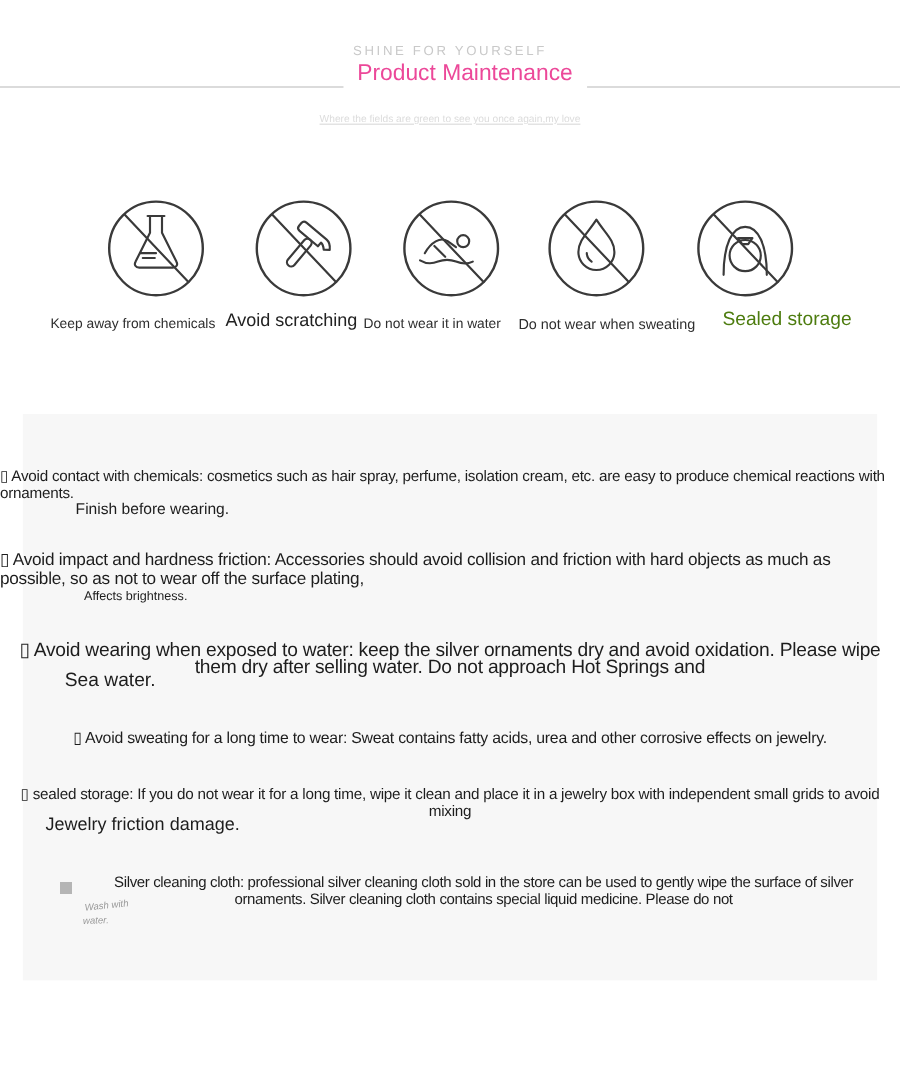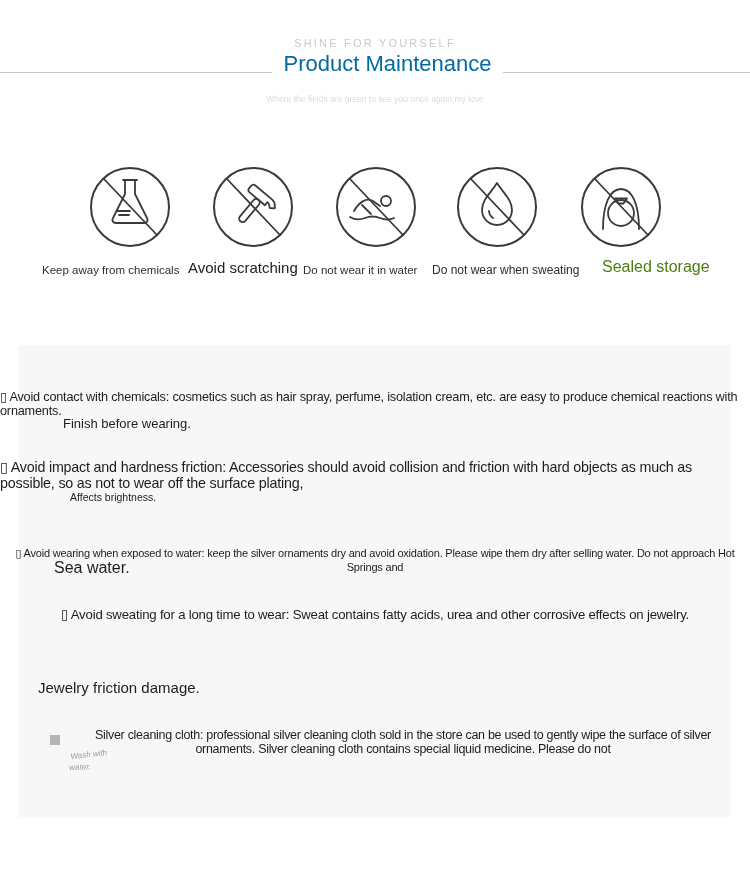--- a/index.html
+++ b/index.html
@@ -9,42 +9,42 @@
     font-family:"Liberation Sans","DejaVu Sans",sans-serif;
     color:#1d1d1d;
     padding-left:25px;
   }
   .abs{position:absolute;}
   .nowrap{white-space:nowrap;}
   
   .tagline{top:37px;left:0;width:750px;text-align:center;font-size:11px;
     letter-spacing:2.2px;color:#c9c9c9;z-index:2;}
   .divider{top:72px;left:0;width:750px;height:1px;background:#c4c4c4;z-index:1;}
-  .title{top:51px;left:50%;transform:translateX(-50%);font-size:22px;color:#0369a1;
+  .title{top:51px;left:50%;transform:translateX(-50%);font-size:19px;color:#ec4899;
     background:#ffffff;padding:0 12px 3px 12px;z-index:2;white-space:nowrap;}
   .subtitle{left:0;width:750px;text-align:center;font-size:8.5px;color:#dcdcdc;z-index:2;}
-  .sub1{top:94px;} .sub2{top:104px;}
+  .sub1{top:94px;text-decoration:underline;} .sub2{top:104px;}
   
   .picon{top:165px;width:84px;height:84px;z-index:2;}
   .picon svg{display:block;width:84px;height:84px;}
   .i1{left:88px;} .i2{left:211px;} .i3{left:334px;} .i4{left:455px;} .i5{left:579px;}
   .ilabel{white-space:nowrap;z-index:3;color:#2e2e2e;}
   .l1{left:42px;top:264px;font-size:11.5px;}
   .l2{left:188px;top:259px;font-size:15px;color:#222;}
   .l3{left:303px;top:264px;font-size:11.5px;}
   .l4{left:432px;top:263px;font-size:12px;}
   .l5{left:602px;top:258px;font-size:16px;color:#4d7c0f;}
   
   .panel{left:19px;top:345px;width:712px;height:472px;background:#f7f7f7;z-index:0;}
   .note{z-index:2;line-height:13.5px;}
   .n1{left:0;top:391px;width:750px;font-size:12.7px;letter-spacing:-0.2px;text-align:left;}
   .n1sub{left:63px;top:417px;font-size:13px;}
   .n2{left:0;top:460px;width:750px;font-size:14.3px;line-height:15.5px;letter-spacing:-0.2px;text-align:left;}
   .n2sub{left:70px;top:491px;font-size:10.5px;}
-  .n3{left:14px;top:536px;width:722px;font-size:11px;letter-spacing:-0.2px;text-align:center;margin-top:11px;}
+  .n3{left:14px;top:536px;width:722px;font-size:16px;letter-spacing:-0.2px;text-align:center;}
   .n3sub{left:54px;top:561px;font-size:16px;}
   .n4{left:0;top:608px;width:750px;font-size:13.2px;letter-spacing:-0.2px;text-align:center;}
   .n5{left:7px;top:656px;width:736px;font-size:12.7px;letter-spacing:-0.2px;text-align:center;}
   .n5sub{left:38px;top:681px;font-size:15px;}
   .bullet{left:50px;top:735px;width:10px;height:10px;background:#b5b5b5;z-index:2;}
   .n6{left:70px;top:729px;width:666px;font-size:12.5px;letter-spacing:-0.3px;text-align:center;}
   .n6sub1{left:70px;top:752px;font-size:8px;color:#9a9a9a;font-style:italic;
     transform:rotate(-6deg);transform-origin:left top;z-index:2;}
   .n6sub2{left:69px;top:763px;font-size:8px;color:#9a9a9a;font-style:italic;
     transform:rotate(-2deg);transform-origin:left top;z-index:2;}
@@ -120,20 +120,21 @@
   <div class="abs note n1sub nowrap">Finish before wearing.</div>
 
   <div class="abs note n2">▯ Avoid impact and hardness friction: Accessories should avoid collision and friction with hard objects as much as possible, so as not to wear off the surface plating,</div>
   <div class="abs note n2sub nowrap">Affects brightness.</div>
 
   <div class="abs note n3">▯ Avoid wearing when exposed to water: keep the silver ornaments dry and avoid oxidation. Please wipe them dry after selling water. Do not approach Hot Springs and</div>
   <div class="abs note n3sub nowrap">Sea water.</div>
 
   <div class="abs note n4">▯ Avoid sweating for a long time to wear: Sweat contains fatty acids, urea and other corrosive effects on jewelry.</div>
 
+  <div class="abs note n5">▯ sealed storage: If you do not wear it for a long time, wipe it clean and place it in a jewelry box with independent small grids to avoid mixing</div>
   <div class="abs note n5sub nowrap">Jewelry friction damage.</div>
 
   <div class="abs bullet"></div>
   <div class="abs note n6">Silver cleaning cloth: professional silver cleaning cloth sold in the store can be used to gently wipe the surface of silver ornaments. Silver cleaning cloth contains special liquid medicine. Please do not</div>
   <div class="abs n6sub1 nowrap">Wash with</div>
   <div class="abs n6sub2 nowrap">water.</div>
 
 </div>
 
 </body></html>

